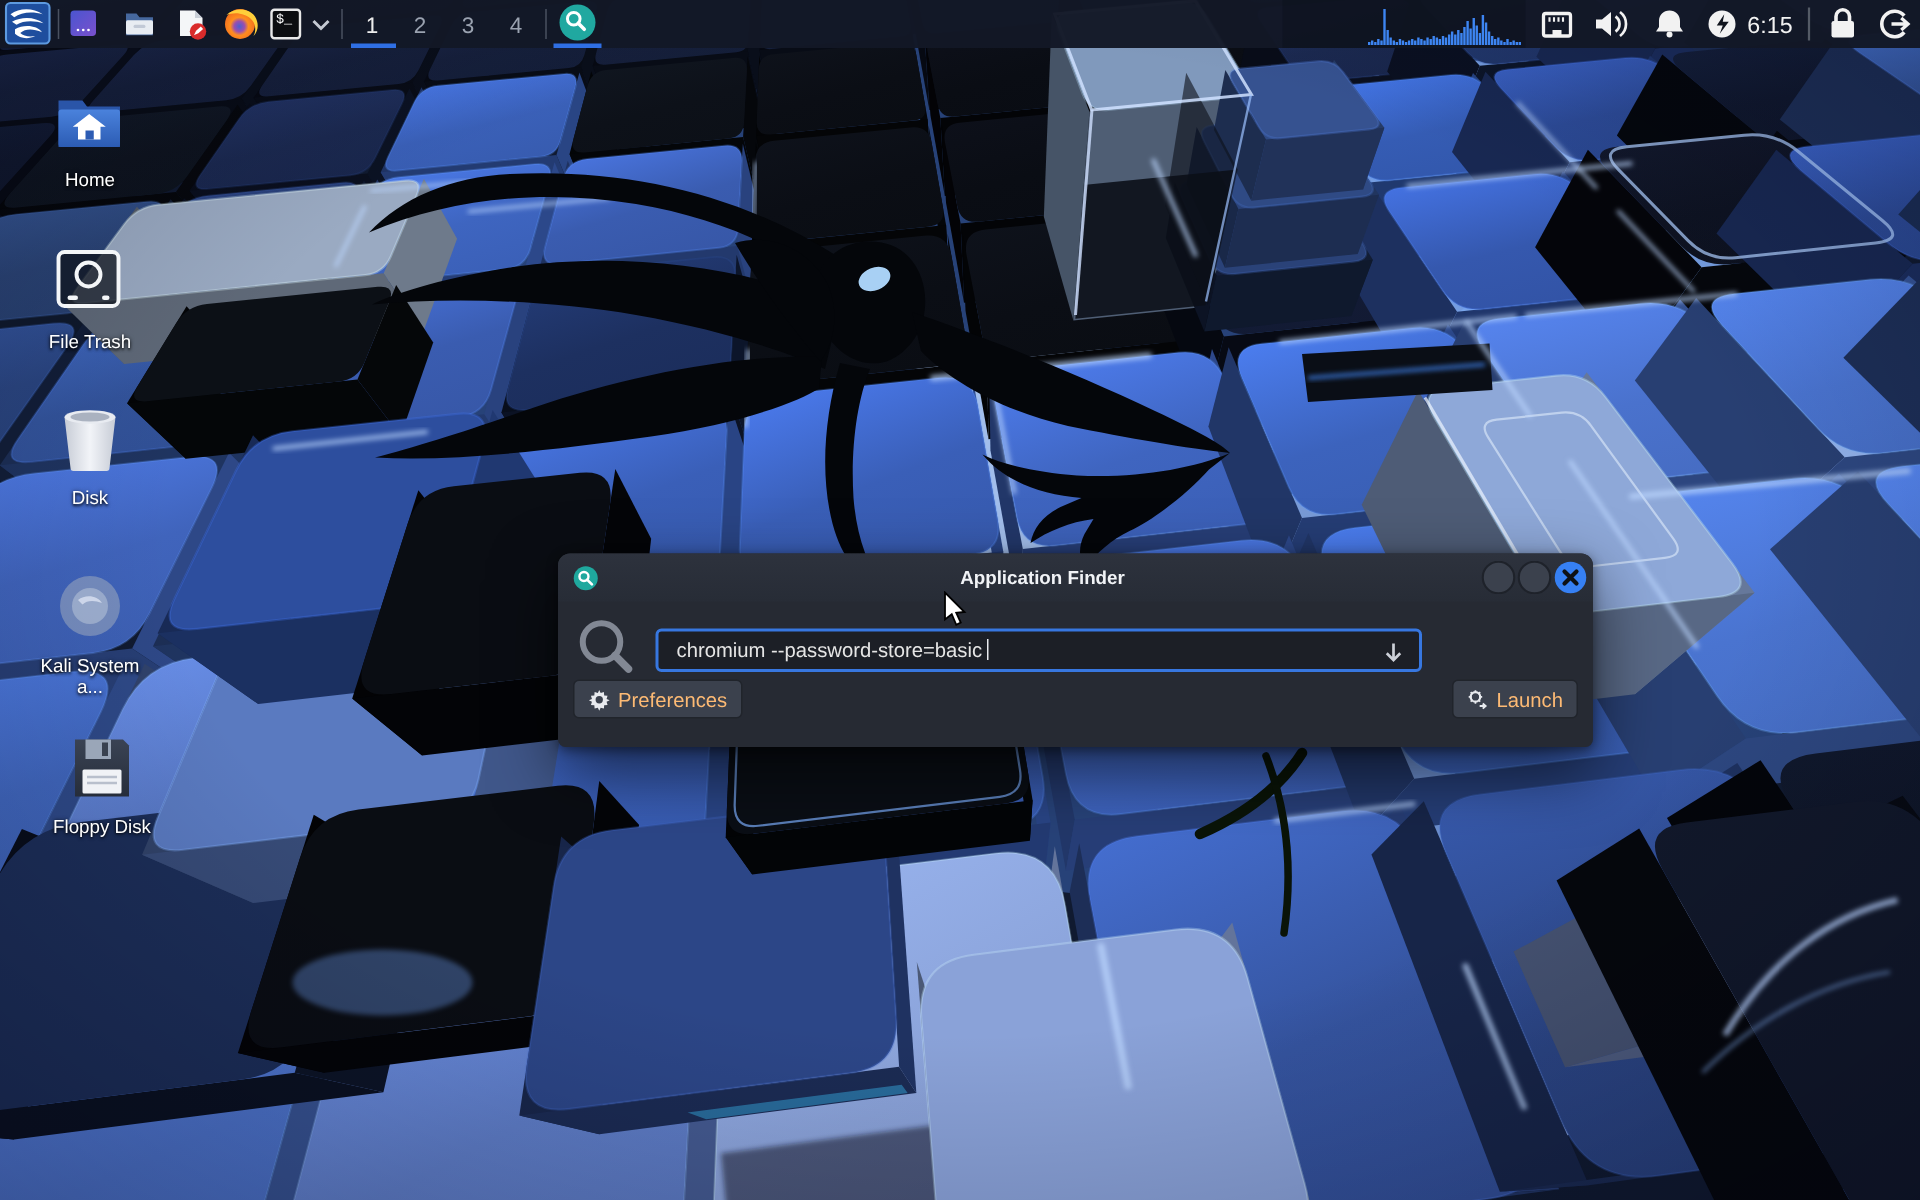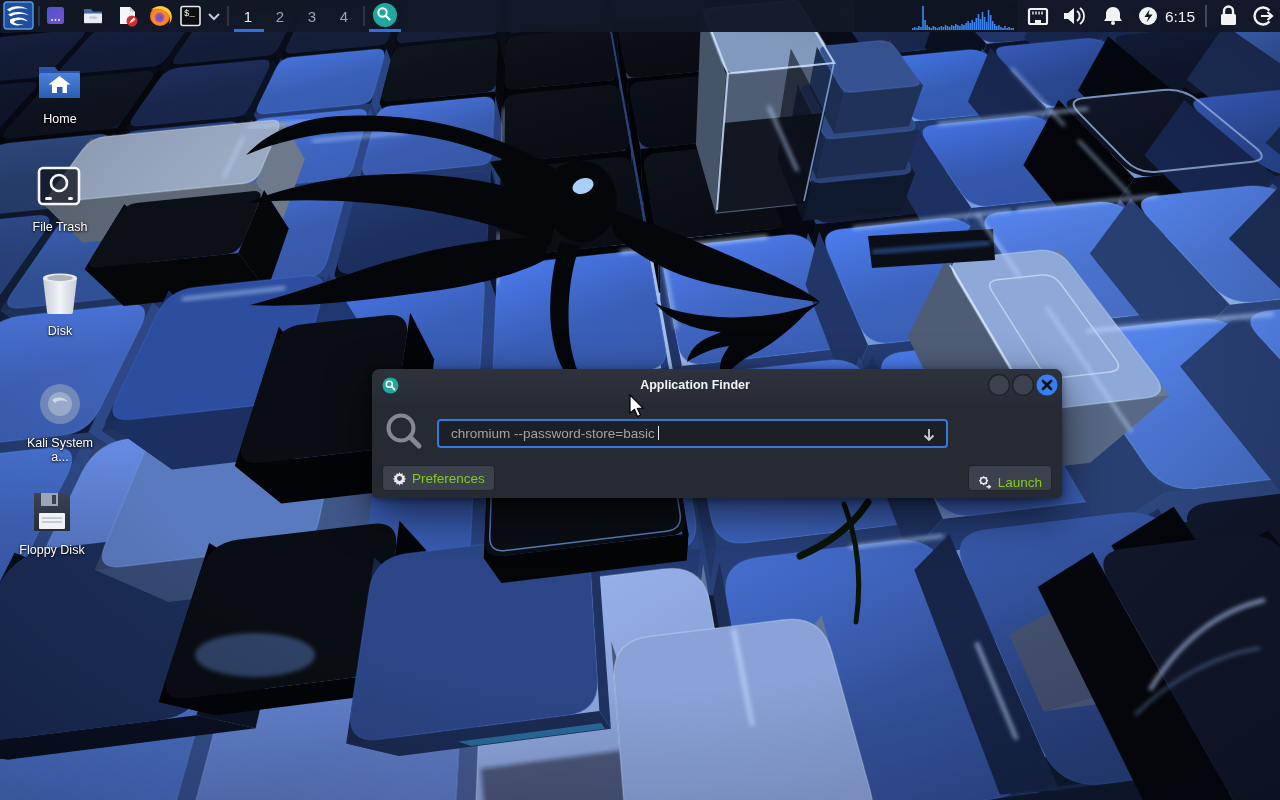--- a/index.html
+++ b/index.html
@@ -10,28 +10,28 @@
   text-shadow:0 1px 2px rgba(0,0,0,0.85), 0 0 3px rgba(0,0,0,0.6); }
 #dlg { position:absolute; left:352px; top:369px; width:690px; height:129px;
   background:#262a33; border-radius:8px 8px 5px 5px;
   box-shadow:0 16px 44px rgba(0,0,0,0.6), 0 2px 8px rgba(0,0,0,0.45);margin-left:20px; }
 #dlg-title { position:relative; height:32px; border-radius:8px 8px 0 0; padding-right:44px;
   background:linear-gradient(#2d323d,#272c36); text-align:center; }
 #dlg-title > span { color:#f1f3f6; font-size:12.5px; font-weight:bold; line-height:32px; }
 #dlg-body { position:relative; height:97px; }
 #dlg-input { position:absolute; left:65px; top:18px; width:511px; height:29px;
   background:#1c1f26; border:2px solid #3777e0; border-radius:4px;
-  color:#a3a3a3; font-size:13.5px; line-height:25px; padding-left:12px; }
+  color:#e5e5e5; font-size:13.5px; line-height:25px; padding-left:12px; }
 #caret { display:inline-block; width:1px; height:14px; background:#e8eaee;
   vertical-align:-2px; margin-left:3px; }
-.dbtn { position:absolute; top:64px; height:26px; background:#3b414d;
-  border:1px solid #20242b; border-radius:4px; color:#84cc16; font-size:13.5px;
+.dbtn { position:absolute; top:52px; height:26px; background:#3b414d;
+  border:1px solid #20242b; border-radius:4px; color:#fdba74; font-size:13.5px;
   display:flex; align-items:center; gap:5px; padding:0 9px; }
 #btn-pref { left:10px; }
-#btn-launch { right:10px;align-items:flex-end; }
+#btn-launch { right:10px; }
 #cursor { position:absolute; left:628px; top:394px; }
 </style></head>
 <body>
 <div id="wall"><svg width="1280" height="800" viewBox="0 0 1280 800">
       <defs>
         <filter id="gblur" x="-30%" y="-30%" width="160%" height="160%">
           <feGaussianBlur stdDeviation="1.9"></feGaussianBlur>
         </filter>
       </defs>
       <rect width="1280" height="800" fill="#101a30"></rect>
@@ -1433,21 +1433,21 @@
  <div class="dlabel">Disk</div>
 </div>
 <div class="dicon" style="left:18px;top:380px">
  <svg width="84" height="50">
   <circle cx="42" cy="24" r="20" fill="rgba(165,175,190,0.5)"></circle>
   <circle cx="42" cy="24" r="12" fill="rgba(200,210,225,0.45)"></circle>
   <path d="M34,20 c5,-4 13,-3 16,2 c-5,-2 -10,-2 -13,1 z" fill="rgba(240,245,255,0.6)"></path>
  </svg>
  <div class="dlabel">Kali System a...</div>
 </div>
-<div class="dicon" style="left:10px;top:487px">
+<div class="dicon" style="left:26px;top:487px">
  <svg width="84" height="50">
   <defs>
         <linearGradient id="dfl" x1="0" y1="0" x2="0" y2="1">
    <stop offset="0" stop-color="#3a4354"></stop>
           <stop offset="1" stop-color="#262d3a"></stop>
         </linearGradient>
       </defs>
   <path d="M24,6 h32 l4,4 v34 h-36 z" fill="url(#dfl)"></path>
   <rect x="31" y="6" width="17" height="13" fill="#9aa6b8"></rect>
   <rect x="42" y="8" width="4" height="9" fill="#39414f"></rect>

